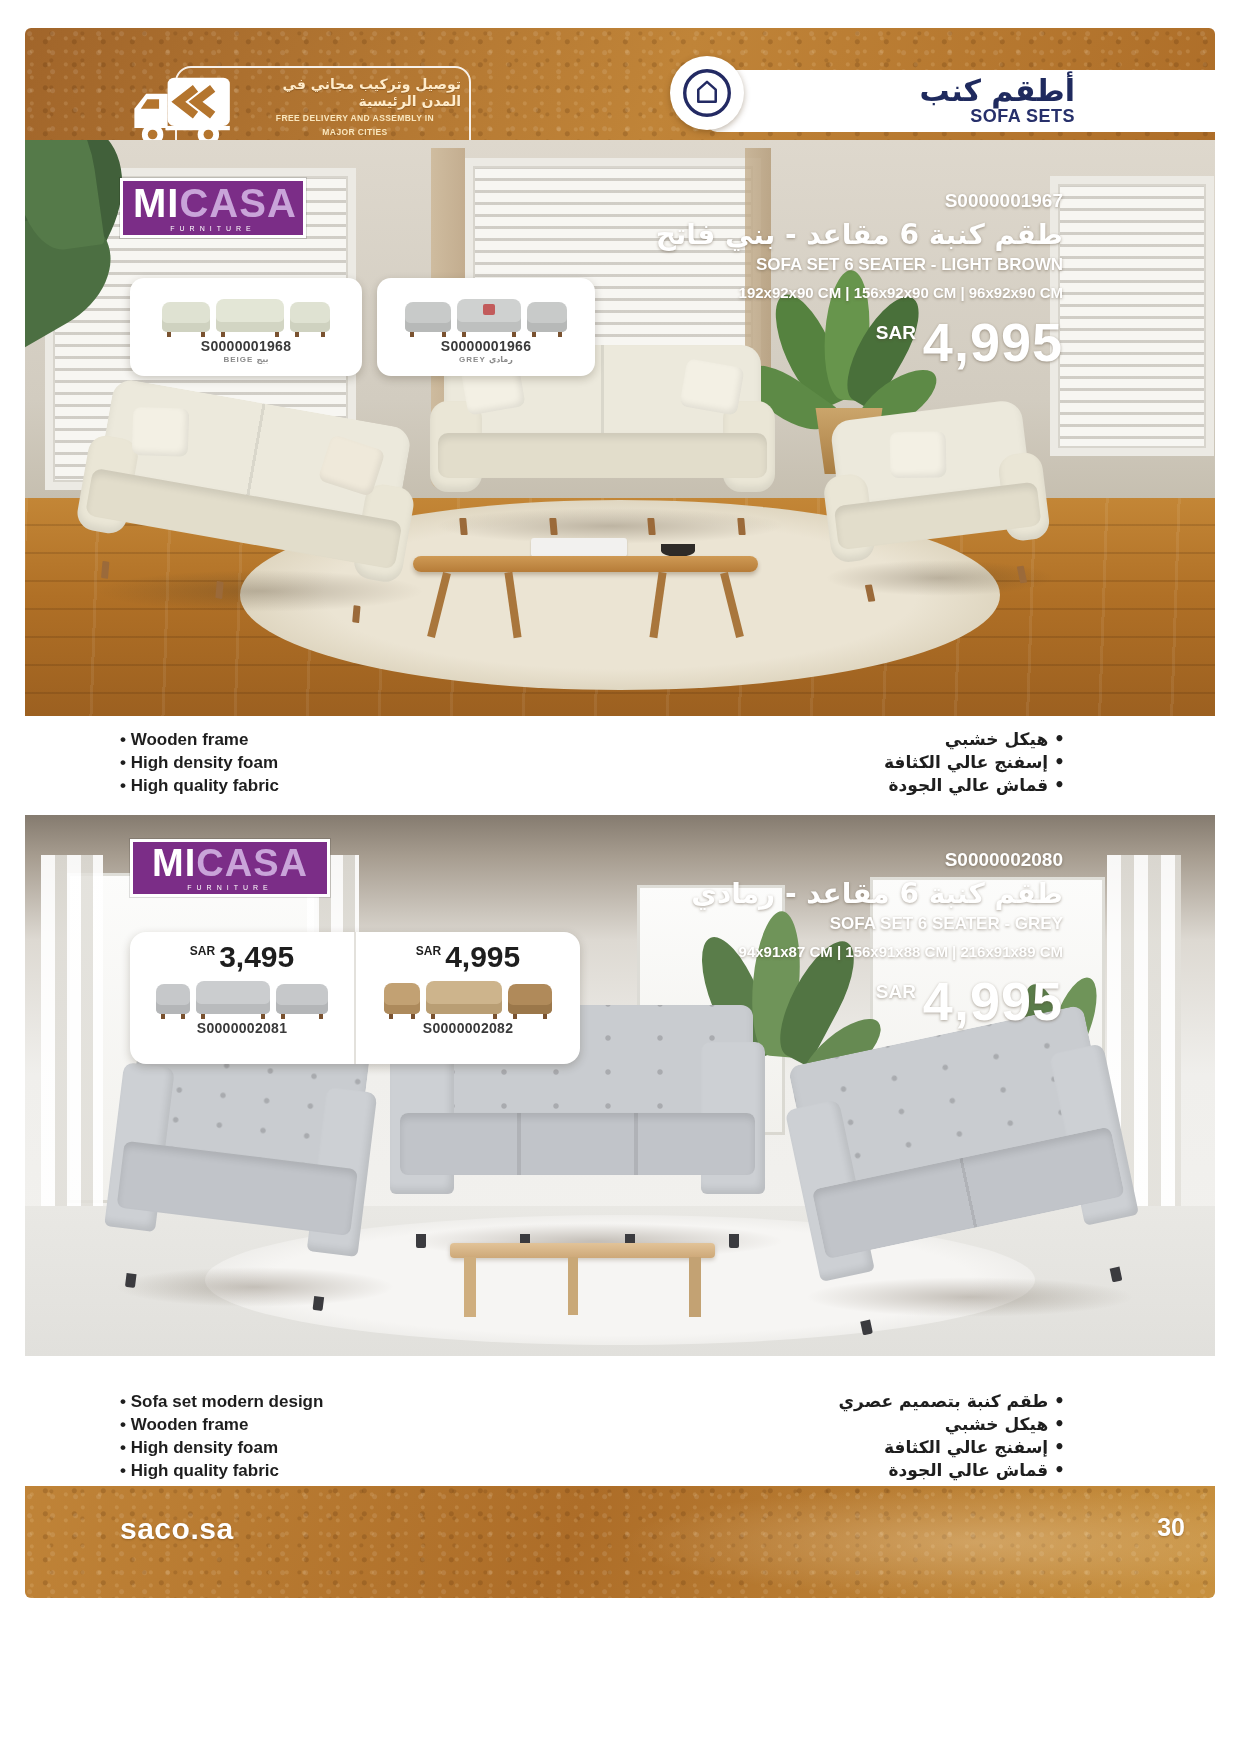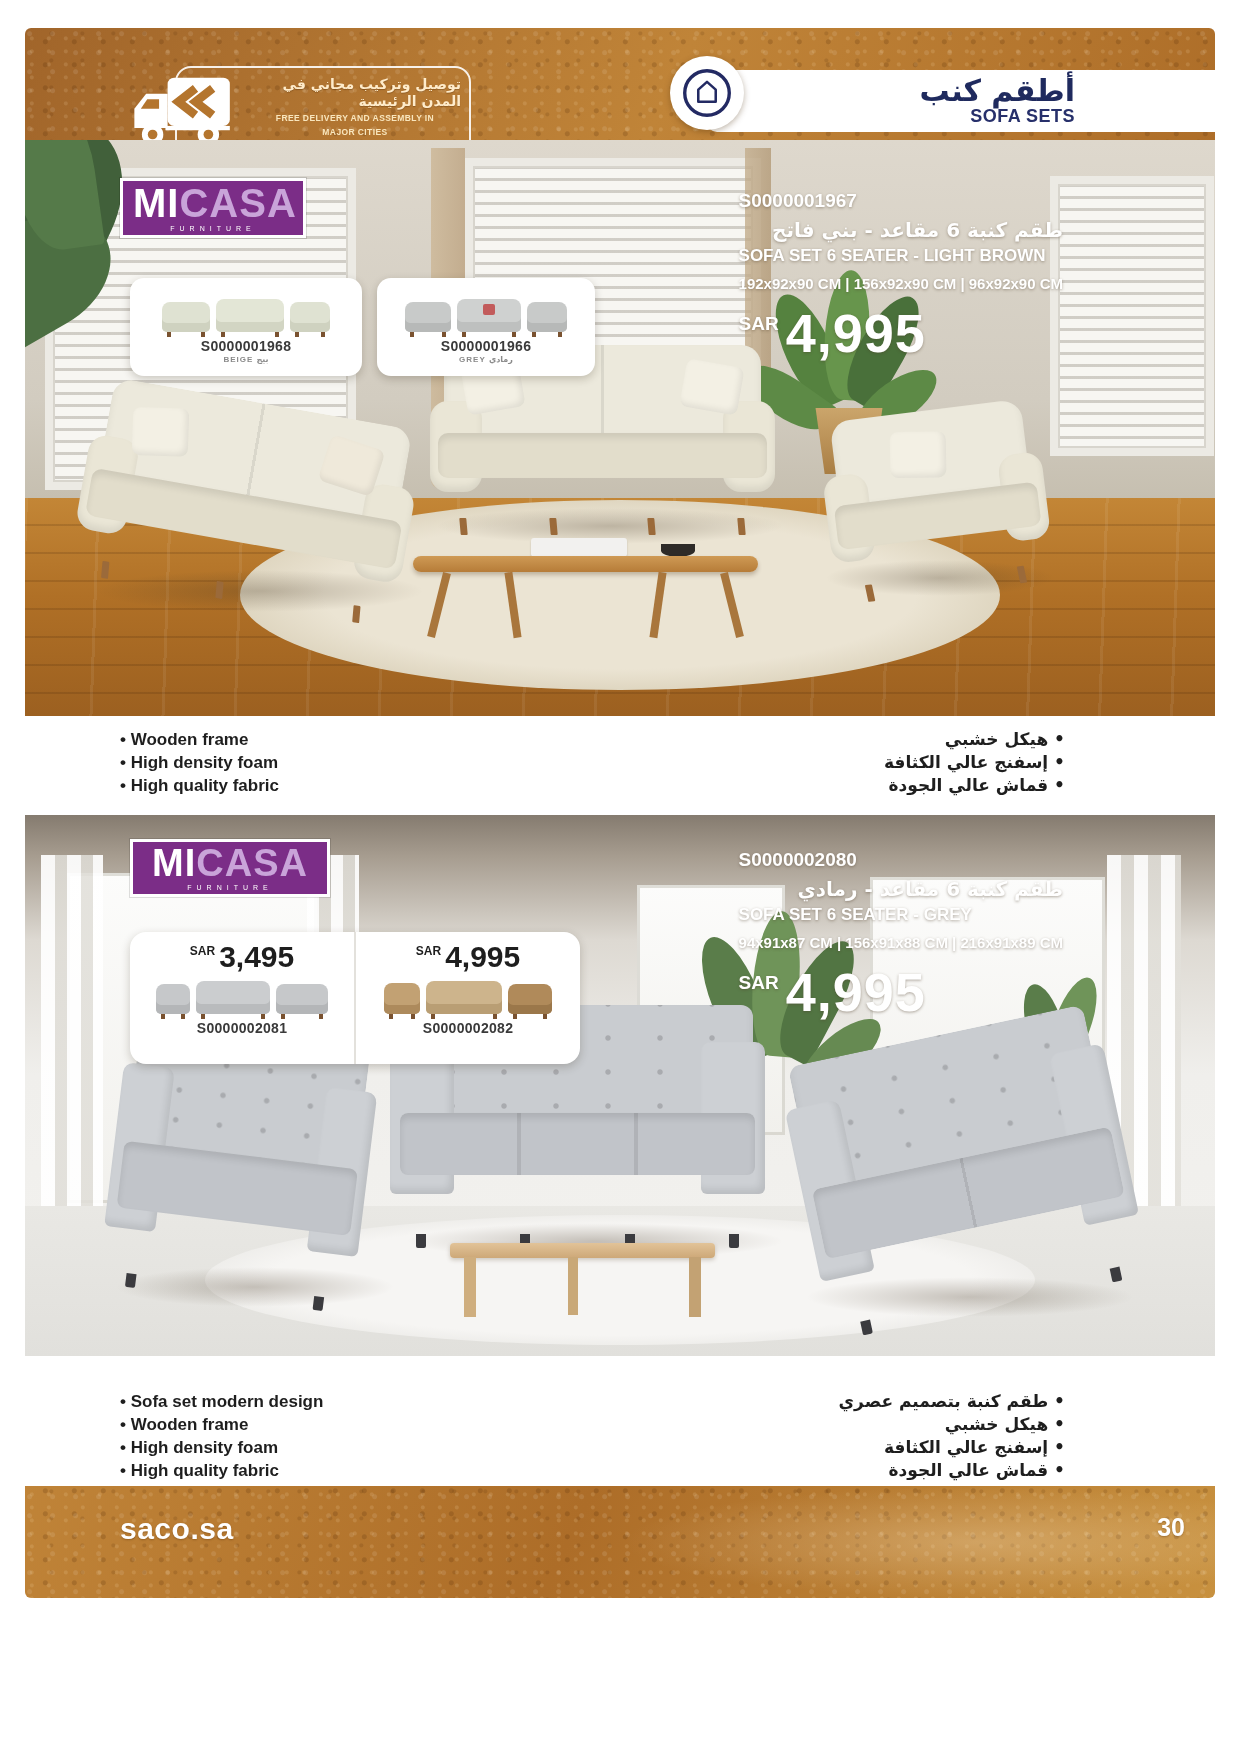--- a/index.html
+++ b/index.html
@@ -73,23 +73,23 @@
   .ar2{position:absolute;top:16%;width:17%;height:66%;background:#cdd0d4;border-radius:10px 10px 6px 6px;box-shadow:inset -4px -5px 7px rgba(0,0,0,.09);}
   .ar2.l{left:0;}.ar2.r{right:0;}
   .lg2{position:absolute;bottom:-13px;width:10px;height:14px;background:#3b3b3f;border-radius:0 0 2px 2px;}
   
   .micasa{position:absolute;background:#7b2d87;border:3px solid #ffffff;box-shadow:0 0 0 1px rgba(0,0,0,.12);
     text-align:center;padding:2px 10px 3px;box-sizing:border-box;}
   .micasa-row{font-weight:800;letter-spacing:1px;line-height:1;}
   .mi{color:#ffffff;}
   .casa{color:#c9a4d9;}
   .micasa-sub{font-size:7px;color:#ffffff;letter-spacing:5px;margin-top:2px;}
-  .pinfo{position:absolute;right:152px;color:#ffffff;text-shadow:0 1px 3px rgba(80,65,45,.45);}
+  .pinfo{position:absolute;right:152px;text-align:right;color:#ffffff;text-shadow:0 1px 3px rgba(80,65,45,.45);}
   .p-sku{font-size:19px;font-weight:700;margin-bottom:6px;}
-  .p-name-ar{font-size:20px;font-weight:700;margin-bottom:4px;}
+  .p-name-ar{font-size:28px;font-weight:700;margin-bottom:4px;}
   .p-name-en{font-size:17px;font-weight:700;margin-bottom:9px;}
   .p-dims{font-size:15px;font-weight:700;margin-bottom:10px;}
   .p-price{white-space:nowrap;}
   .cur{font-size:19px;font-weight:700;vertical-align:22px;margin-right:7px;}
   .amt{font-size:54px;font-weight:800;letter-spacing:1px;}
   .vcard{position:absolute;background:#ffffff;border-radius:14px;box-shadow:0 3px 9px rgba(40,30,15,.22);text-align:center;box-sizing:border-box;padding-top:8px;}
   .ms-row{display:flex;align-items:flex-end;justify-content:center;gap:6px;height:46px;}
   .ms{position:relative;border-radius:8px 8px 5px 5px;}
   .ms::before,.ms::after{content:"";position:absolute;bottom:-5px;width:4px;height:5px;background:#7a5230;}
   .ms::before{left:5px;} .ms::after{right:5px;}

